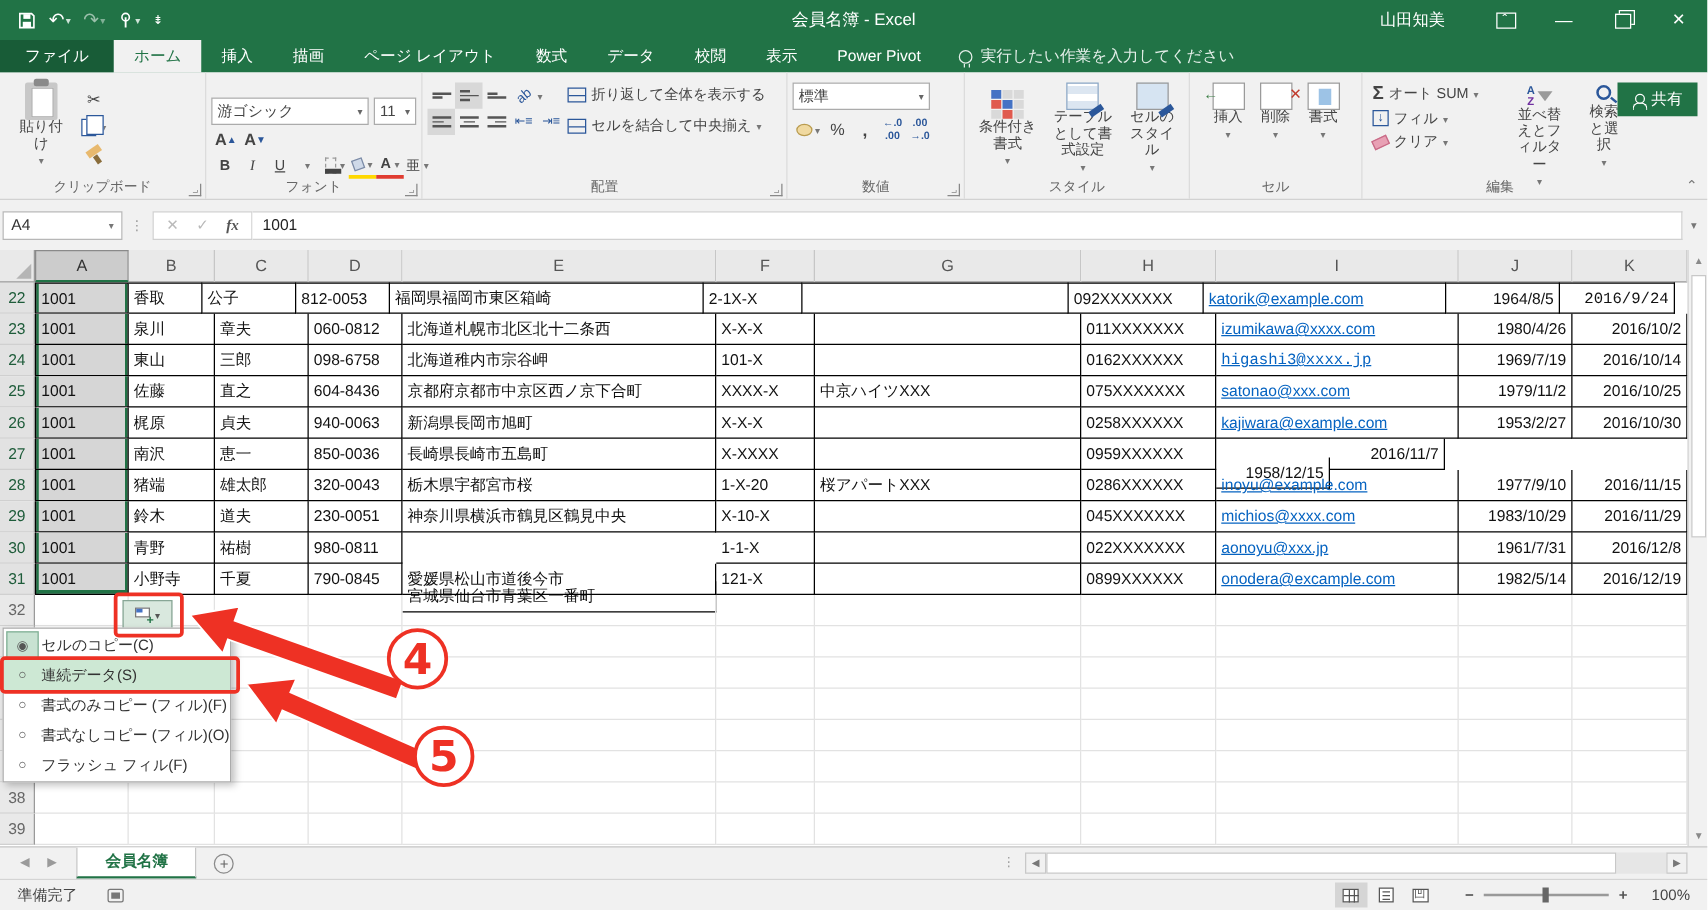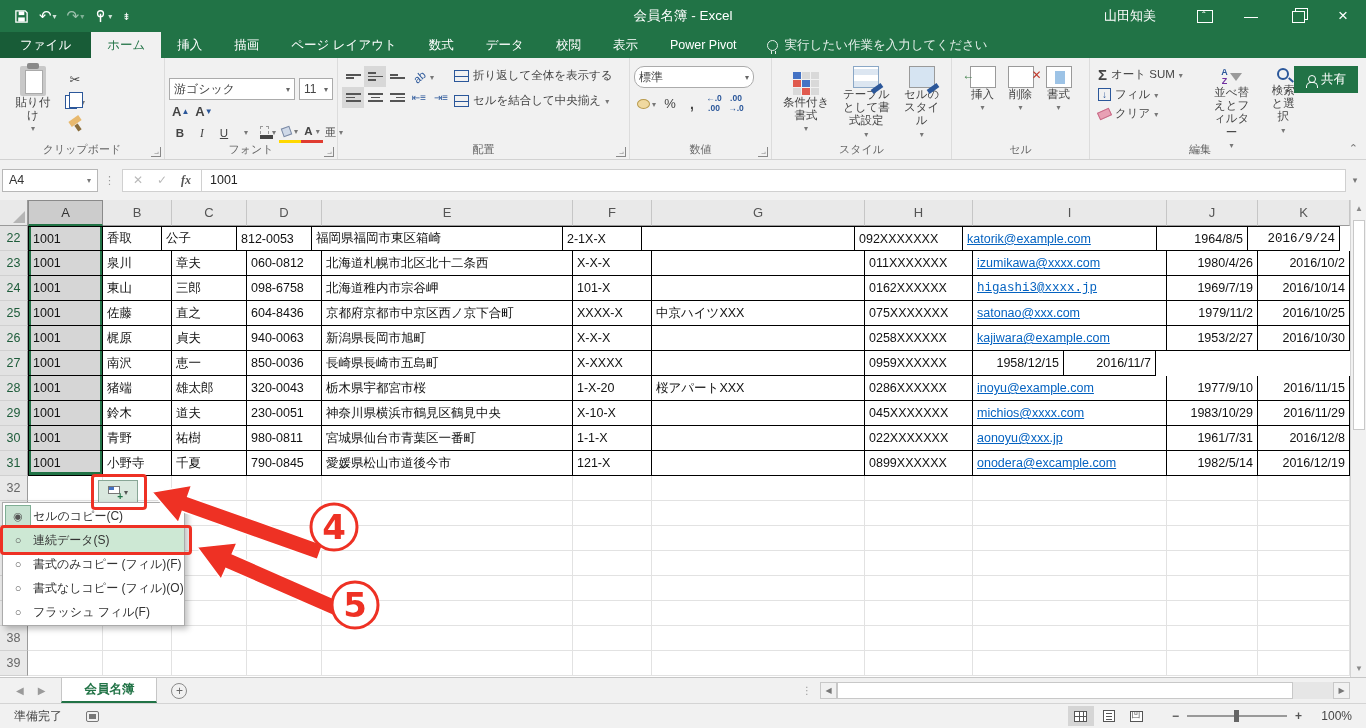--- a/index.html
+++ b/index.html
@@ -76,21 +76,21 @@
   .bucket { width:12px; height:9px; background:#cfd9e8; border:1px solid #7b8aa5; transform:rotate(-20deg); display:inline-block; }
 
   
   .align-lines { display:inline-block; width:15px; }
   .align-lines span { display:block; height:1.6px; background:#555; margin:1.8px 0; }
   .wrap-merge { font-size:11.5px; display:flex; align-items:center; gap:4px; padding:2px 4px; cursor:pointer; white-space:nowrap; }
   .mini-grid-icon { width:15px; height:12px; border:1px solid #2b579a; position:relative; flex:0 0 auto; }
   .mini-grid-icon::after { content:""; position:absolute; left:0; top:5px; width:100%; height:1px; background:#2b579a; }
 
   
-  .numfmt { width:120px;border-radius:10px; }
+  .numfmt { width:110px; }
   .coin { width:13px; height:10px; border-radius:50%; background:#f0d9a0; border:1px solid #b99b4e; display:inline-block; }
   .dec-btn { display:inline-flex; flex-direction:column; font-size:8.5px; line-height:1.1; align-items:center; color:#2b579a; font-weight:bold; }
 
   
   .cf-icon { width:26px; height:24px; display:grid; grid-template-columns:8px 8px 8px; grid-template-rows:7px 7px 7px; gap:1px; }
   .cf-icon i { background:#d9d9d9; }
   .cf-icon i.b { background:#4472c4; } .cf-icon i.r { background:#e05a4e; }
   .tbl-icon { width:26px; height:22px; border:1px solid #8aa7c6; background:
     repeating-linear-gradient(0deg,#dce6f1 0 6px,#fff 6px 12px); position:relative; }
   .brush2 { position:absolute; right:-5px; bottom:-4px; width:12px; height:5px; background:#2b579a; transform:rotate(-35deg); }
@@ -649,21 +649,21 @@
         <div class="grow seld">
           <div class="rowhdr">27</div>
           <div class="gcell cA" style="width: 75px;">1001</div>
           <div class="gcell" style="width: 69px;">南沢</div>
           <div class="gcell" style="width: 75px;">恵一</div>
           <div class="gcell" style="width: 75px;">850-0036</div>
           <div class="gcell" style="width: 251px;">長崎県長崎市五島町</div>
           <div class="gcell" style="width: 79px;">X-XXXX</div>
           <div class="gcell" style="width: 213px;"></div>
           <div class="gcell" style="width: 108px;">0959XXXXXX</div>
-          <div class="gcell rt" style="width: 91px;">1958/12/15</div>
+          <div class="gcell rt" style="width: 91px; margin-top: 15px;">1958/12/15</div>
           <div class="gcell rt" style="width: 92px;">2016/11/7</div>
         </div>
         <div class="grow seld">
           <div class="rowhdr">28</div>
           <div class="gcell cA" style="width: 75px;">1001</div>
           <div class="gcell" style="width: 69px;">猪端</div>
           <div class="gcell" style="width: 75px;">雄太郎</div>
           <div class="gcell" style="width: 75px;">320-0043</div>
           <div class="gcell" style="width: 251px;">栃木県宇都宮市桜</div>
           <div class="gcell" style="width: 79px;">1-X-20</div>
@@ -686,21 +686,21 @@
           <div class="gcell link" style="width: 194px;">michios@xxxx.com</div>
           <div class="gcell rt" style="width: 91px;">1983/10/29</div>
           <div class="gcell rt" style="width: 92px;">2016/11/29</div>
         </div>
         <div class="grow seld">
           <div class="rowhdr">30</div>
           <div class="gcell cA" style="width: 75px;">1001</div>
           <div class="gcell" style="width: 69px;">青野</div>
           <div class="gcell" style="width: 75px;">祐樹</div>
           <div class="gcell" style="width: 75px;">980-0811</div>
-          <div class="gcell" style="width: 251px;">宮城県仙台市青葉区一番町</div>
+          <div class="gcell" style="width: 251px; margin-top: 39px;">宮城県仙台市青葉区一番町</div>
           <div class="gcell" style="width: 79px;">1-1-X</div>
           <div class="gcell" style="width: 213px;"></div>
           <div class="gcell" style="width: 108px;">022XXXXXXX</div>
           <div class="gcell link" style="width: 194px;">aonoyu@xxx.jp</div>
           <div class="gcell rt" style="width: 91px;">1961/7/31</div>
           <div class="gcell rt" style="width: 92px;">2016/12/8</div>
         </div>
         <div class="grow seld lastsel">
           <div class="rowhdr">31</div>
           <div class="gcell cA" style="width: 75px;">1001</div>

